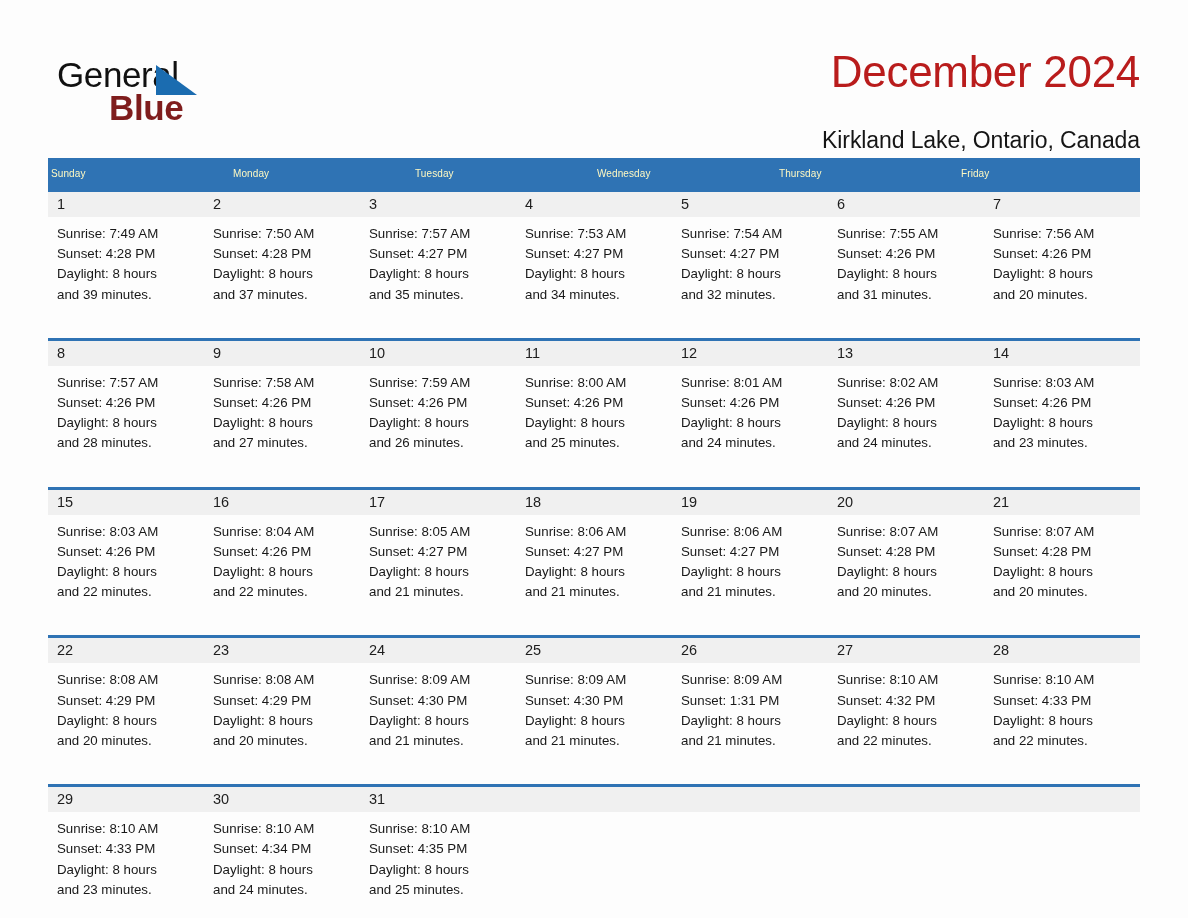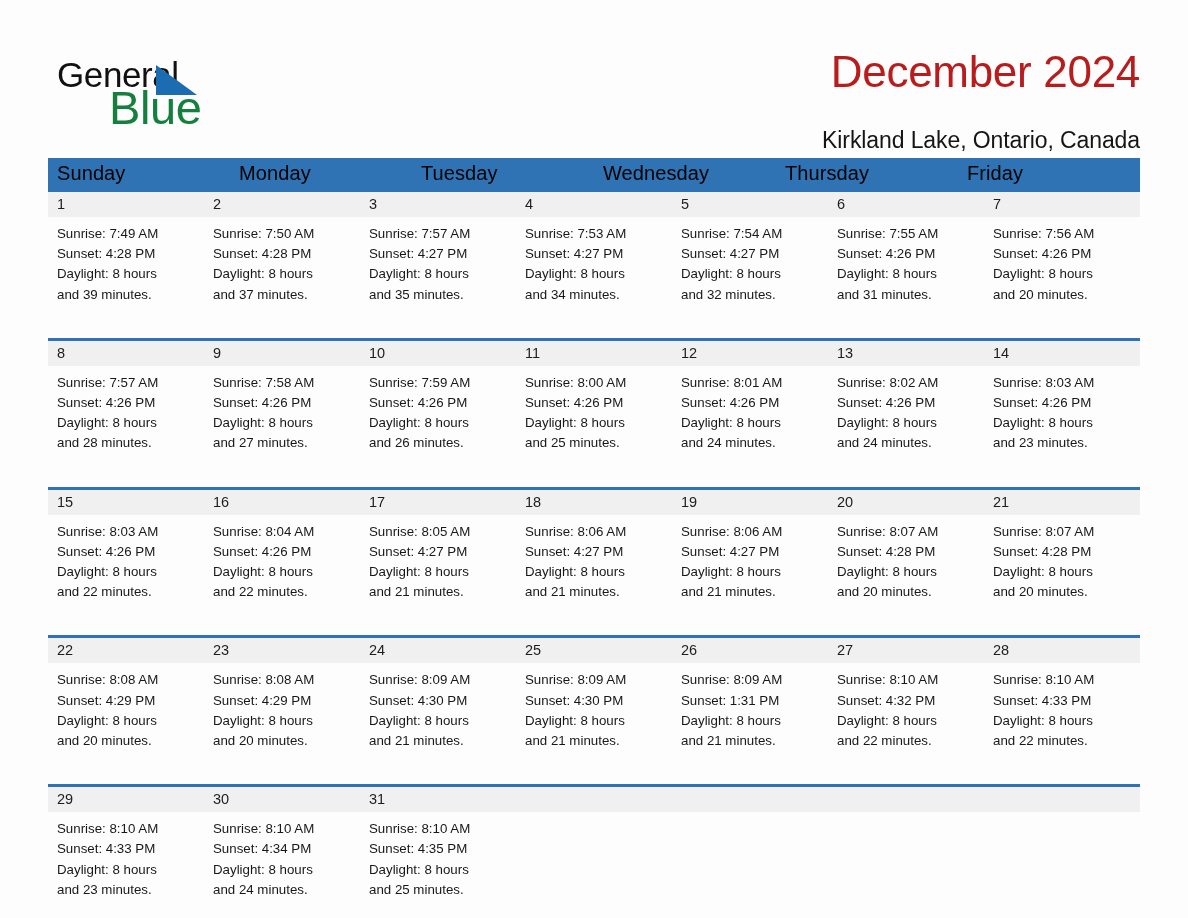--- a/index.html
+++ b/index.html
@@ -56,26 +56,26 @@
     top: 11px;
     width: 0;
     height: 0;
     border-left: 41px solid #1b6cb0;
     border-top: 30px solid transparent;
   }
   .logo-blue {
     position: absolute;
     left: 52px;
     top: 33px;
-    font-size: 47px;
+    font-size: 35px;
     line-height: 42px;
     letter-spacing: -0.4px;
-    color: #15803d;
+    color: #7f1d1d;
     font-family: "Liberation Sans", sans-serif;
-    font-weight: 400;
+    font-weight: 700;
   }
 
   .title-block {
     position: absolute;
     right: 0;
     top: 0;
     text-align: right;
     width: 760px;
   }
   .month-title {
@@ -104,24 +104,24 @@
 
   .weekday-row {
     display: flex;
     width: 100%;
     background: #2f73b4;
     height: 31px;
   }
   .weekday {
     flex: 1 1 0;
     min-width: 0;
-    color: #000000;
-    font-size: 20px;
+    color: #fef9c3;
+    font-size: 10px;
     line-height: 31px;
-    padding-left: 9px;
+    padding-left: 3px;
     box-sizing: border-box;
     letter-spacing: 0.1px;
   }
 
   .week {
     width: 100%;
   }
   .week-rule {
     height: 3px;
     background: #2f73b4;

